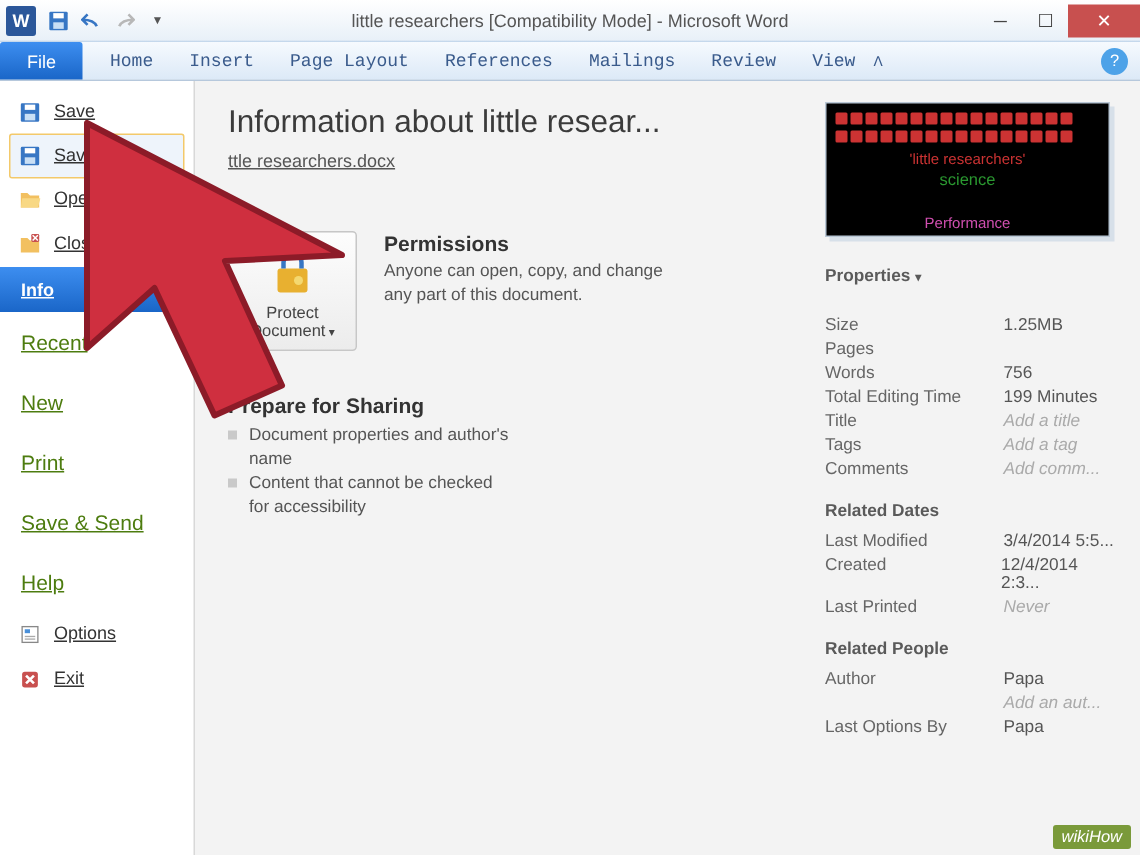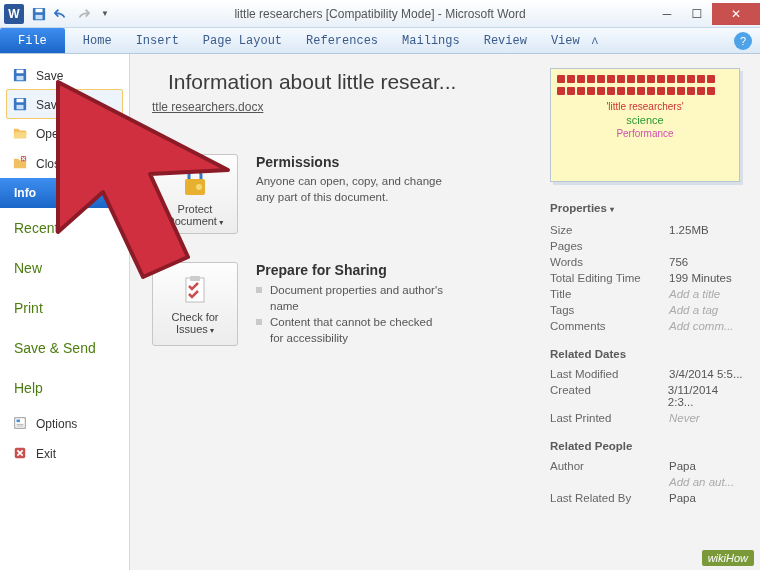--- a/index.html
+++ b/index.html
@@ -10,56 +10,56 @@
 .qat { display: flex; gap: 4px; margin-left: 6px; }
 .qat-btn { width: 18px; height: 18px; display: flex; align-items: center; justify-content: center; }
 .qat-save { width: 14px; height: 14px; }
 .window-title { position: absolute; left: 50%; transform: translateX(-50%); font-size: 12px; color: #555; }
 .win-controls { margin-left: auto; display: flex; }
 .win-btn { width: 30px; height: 22px; display: flex; align-items: center; justify-content: center; font-size: 12px; }
 .win-close { background: #c8504f; color: #fff; width: 48px; }
 .win-min, .win-max { color: #444; }
 
 .ribbon { height: 26px; background: linear-gradient(#f6fafe, #dce9f7); display: flex; align-items: stretch; border-bottom: 1px solid #b6c8dc; font-size: 12px; position: relative; }
-.file-tab { background: linear-gradient(#3d8ef0, #1a66c8); color: #fff; padding: 0 18px; display: flex; align-items: center; font-size: 12px; border-top-left-radius: 2px; border-top-right-radius: 2px; margin-right: 6px; font-family: Liberation Mono, monospace; }
+.file-tab { background: linear-gradient(#3d8ef0, #1a66c8); color: #fff; padding: 0 18px; display: flex; align-items: center; font-size: 12px; border-top-left-radius: 2px; border-top-right-radius: 2px; margin-right: 6px; }
 .ribbon-tab { padding: 0 12px; display: flex; align-items: center; color: #3a5b8c; cursor: pointer; font-family: Liberation Mono, monospace; }
 .ribbon-help { margin-left: auto; width: 18px; height: 18px; border-radius: 50%; background: #4da2e8; color: #fff; font-size: 11px; display: flex; align-items: center; justify-content: center; align-self: center; margin-right: 8px; }
 .ribbon-caret { width: 12px; align-self: center; margin-right: 6px; color: #3a5b8c; font-size: 9px; }
 
 .backstage { display: flex; height: calc(570px - 54px); }
 .side { width: 130px; background: #fff; border-right: 1px solid #d8d8d8; padding-top: 6px; }
-.side-item { display: flex; align-items: flex-end; padding: 7px 12px; font-size: 12px; color: #333; gap: 8px; cursor: pointer; }
+.side-item { display: flex; align-items: flex-start; padding: 7px 12px; font-size: 12px; color: #333; gap: 8px; cursor: pointer; text-decoration: underline; }
 .side-item.hover { background: #eef4fb; border: 1px solid #f3c96a; margin: -1px 6px -1px 6px; border-radius: 2px; padding: 6px 5px; }
 .side-item.selected { background: linear-gradient(#3d8ef0, #1a66c8); color: #fff; font-weight: 600; padding: 8px 14px; }
 .side-big { padding: 12px 14px; font-size: 14px; color: #4d7c0f; }
 .side-ico { width: 16px; height: 16px; display: inline-flex; align-items: center; justify-content: center; }
 
 .main { flex: 1; background: #f3f3f3; padding: 16px 10px 10px 22px; overflow: hidden; position: relative; }
-.info-title { font-size: 21px; color: #3b3b3b; font-weight: 400; margin-bottom: 6px; margin-left: 16px; }
+.info-title { font-size: 21px; color: #3b3b3b; font-weight: 400; margin-bottom: 6px; }
 .file-path { font-size: 12px; color: #555; margin-bottom: 40px; text-decoration: underline; }
 
 .sec { display: flex; gap: 18px; margin-bottom: 28px; }
 .big-btn { width: 86px; border: 1px solid #c7c7c7; background: linear-gradient(#fdfdfd,#ececec); border-radius: 3px; padding: 10px 4px 6px; text-align: center; font-size: 11px; color: #444; }
 .big-btn-ico { height: 34px; display: flex; align-items: center; justify-content: center; margin-bottom: 4px; }
 .sec-body { flex: 1; max-width: 190px; }
 .sec-h { font-size: 14px; color: #333; font-weight: 600; margin-bottom: 3px; }
 .sec-p { font-size: 11.5px; color: #555; line-height: 1.4; }
 .bul { list-style: none; margin-top: 4px; }
 .bul li { font-size: 11.5px; color: #555; padding-left: 14px; position: relative; line-height: 1.4; }
 .bul li::before { content: ""; position: absolute; left: 0; top: 5px; width: 6px; height: 6px; background: #c9c9c9; }
 
 .right { width: 222px; background: #f3f3f3; padding: 14px 14px 10px 12px; border-left: none; font-size: 11.5px; }
-.thumb { width: 190px; height: 114px; background: #fef9c3; border: 1px solid #b8c6d4; box-shadow: 3px 3px 0 #d7e0e9; padding: 6px; margin-bottom: 20px; }
+.thumb { width: 190px; height: 90px; background: #000000; border: 1px solid #b8c6d4; box-shadow: 3px 3px 0 #d7e0e9; padding: 6px; margin-bottom: 20px; }
 .thumb-line { height: 10px; display: flex; gap: 2px; margin-bottom: 2px; }
 .thumb-dot { width: 8px; height: 8px; background: #c33; border-radius: 1px; }
 .thumb-txt1 { color: #c33; font-size: 10px; text-align: center; margin: 4px 0 2px; }
-.thumb-txt2 { color: #2a9830; font-size: 11px; text-align: center; margin-bottom: 2px; }
+.thumb-txt2 { color: #2a9830; font-size: 11px; text-align: center; margin-bottom: 18px; }
 .thumb-txt3 { color: #d04fb0; font-size: 10px; text-align: center; }
 
-.props-h { color: #5a5a5a; font-weight: 600; margin-bottom: 8px; }
+.props-h { color: #5a5a5a; font-weight: 600; margin-bottom: 19px; }
 .prow { display: flex; padding: 2px 0; }
 .pk { width: 100px; color: #666; }
 .pv { color: #555; margin-left: 19px; }
 .pv.ph { color: #aaa; font-style: italic; }
 .sub-h { color: #5a5a5a; font-weight: 700; margin: 14px 0 6px; }
 
 .cursor-overlay { position: absolute; left: 38px; top: 62px; width: 240px; height: 240px; pointer-events: none; z-index: 100; }
 
 .wikihow { position: absolute; bottom: 4px; right: 6px; background: #7a9a3a; color: #fff; font-size: 11px; padding: 2px 6px; border-radius: 2px; font-style: italic; }
 
@@ -208,31 +208,20 @@
         </div>
         <span>Protect Document</span><span style="font-size:8px"> ▾</span>
       </div>
       <div class="sec-body">
         <div class="sec-h">Permissions</div>
         <div class="sec-p">Anyone can open, copy, and change any part of this document.</div>
       </div>
     </div>
 
     <div class="sec">
-      <div class="big-btn">
-        <div class="big-btn-ico">
-          <svg width="30" height="30" viewBox="0 0 30 30">
-              <rect x="6" y="3" width="18" height="24" fill="#fff" stroke="#bbb"></rect>
-              <rect x="10" y="1" width="10" height="5" fill="#ccc" rx="1"></rect>
-              <path d="M9 11 L12 14 L18 8" stroke="#c8504f" stroke-width="2.5" fill="none"></path>
-              <path d="M9 19 L12 22 L18 16" stroke="#c8504f" stroke-width="2.5" fill="none"></path>
-            </svg>
-        </div>
-        <span>Check for Issues</span><span style="font-size:8px"> ▾</span>
-      </div>
       <div class="sec-body">
         <div class="sec-h">Prepare for Sharing</div>
         <ul class="bul">
           <li>Document properties and author's name</li>
           <li>Content that cannot be checked for accessibility</li>
         </ul>
       </div>
     </div>
   </div>
 
@@ -312,40 +301,40 @@
       </div>
 
     <div class="sub-h">Related Dates</div>
     <div id="date-rows">
         <div class="prow">
           <div class="pk">Last Modified</div>
           <div class="pv">3/4/2014 5:5...</div>
         </div>
         <div class="prow">
           <div class="pk">Created</div>
-          <div class="pv">3/11/2014 2:3...</div>
+          <div class="pv">12/4/2014 2:3...</div>
         </div>
         <div class="prow">
           <div class="pk">Last Printed</div>
           <div class="pv ph">Never</div>
         </div>
       </div>
 
     <div class="sub-h">Related People</div>
     <div id="people-rows">
         <div class="prow">
           <div class="pk">Author</div>
           <div class="pv">Papa</div>
         </div>
         <div class="prow">
           <div class="pk"></div>
           <div class="pv ph">Add an aut...</div>
         </div>
         <div class="prow">
-          <div class="pk">Last Related By</div>
+          <div class="pk">Last Options By</div>
           <div class="pv">Papa</div>
         </div>
       </div>
   </div>
 </div>
 
 <svg class="cursor-overlay" viewBox="0 0 240 240">
   <path d="M 20 20 L 20 170 L 65 130 L 105 215 L 150 195 L 112 112 L 190 108 Z" fill="#cf2f3f" stroke="#8c1b28" stroke-width="4" stroke-linejoin="round"></path>
 </svg>
 

